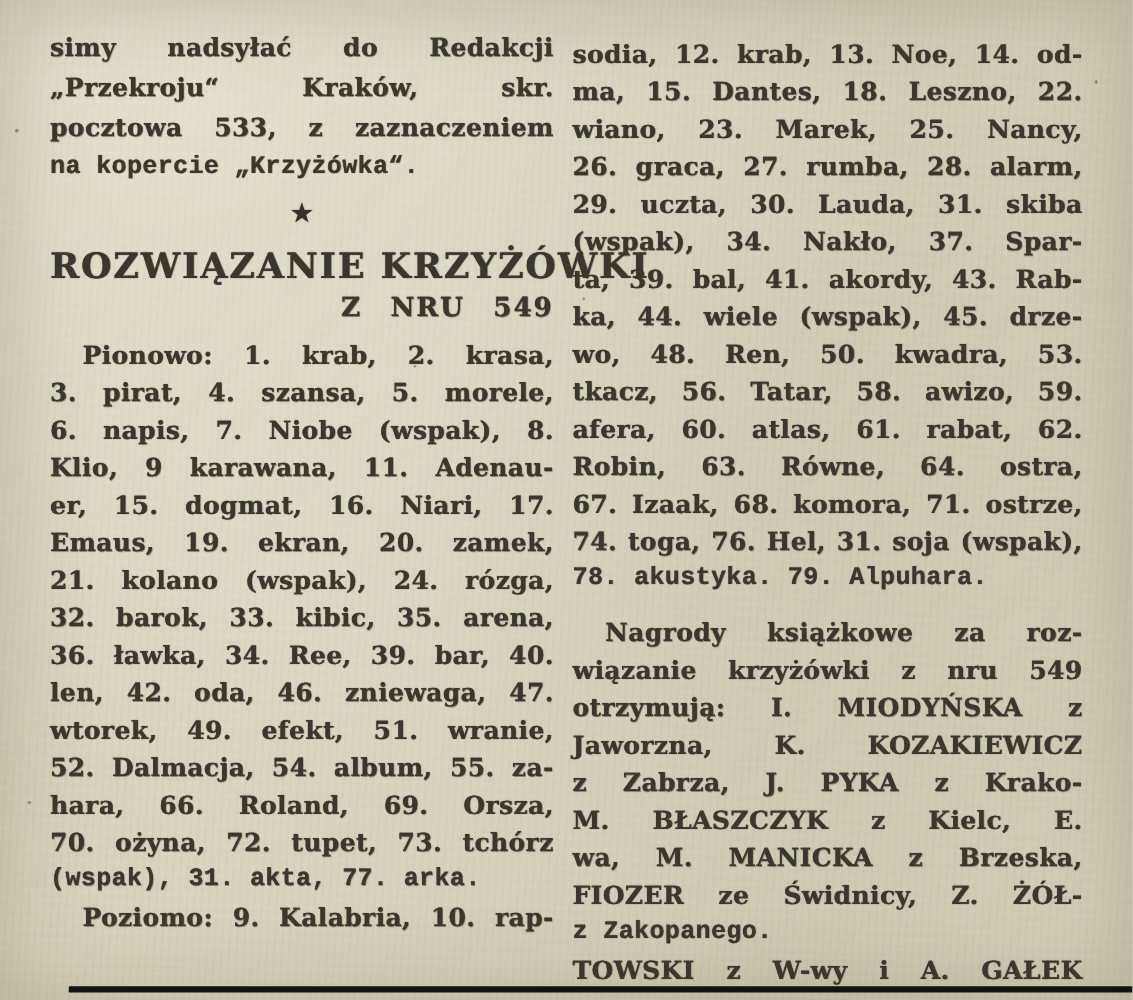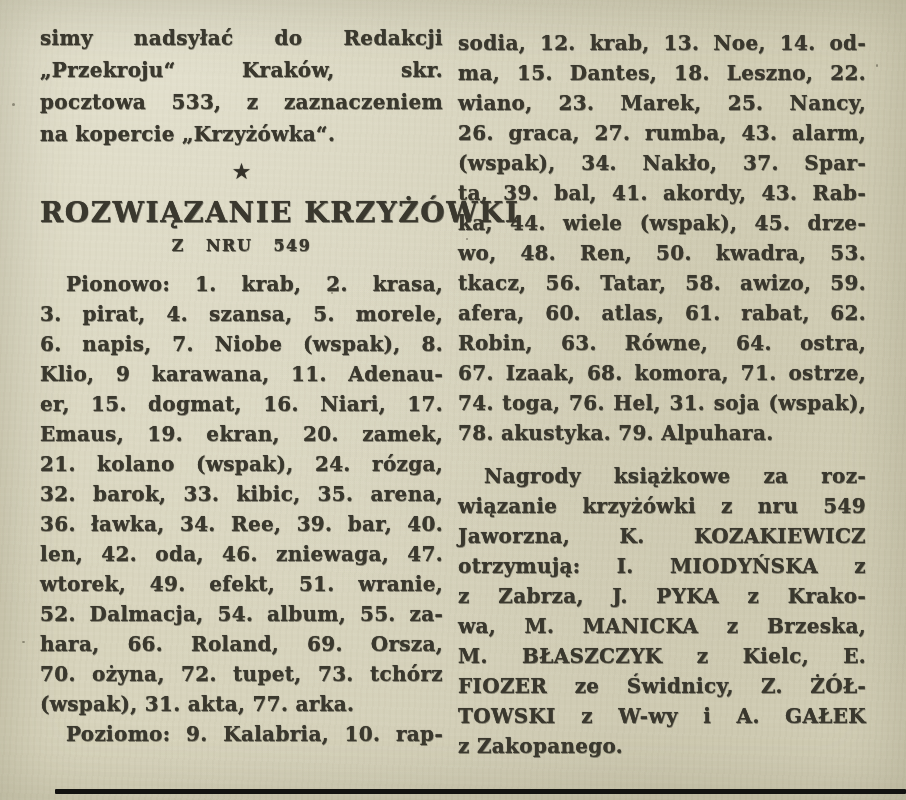--- a/index.html
+++ b/index.html
@@ -27,38 +27,38 @@
     font-size:20px;
     line-height:30px;
     letter-spacing:0.3px;
     text-align:justify;
     text-align-last:justify;
     white-space:nowrap;
     text-shadow:0 0 0.7px rgba(56,54,44,0.85), 0.5px 0.5px 0.6px rgba(56,54,44,0.45);
   }
   .intro .line{line-height:32px;}
   .line.indent{text-indent:26px;}
-  .line.last{text-align-last:left;}
+  .line.last{text-align-last:left;font-family:Liberation Mono, monospace;}
   .star-row{
     text-align:center;
     font-size:19px;
     line-height:34px;
     margin-top:4px;
     color:#34322a;
     text-shadow:0 0 1px rgba(52,50,42,0.9);
   }
   .heading{margin-top:8px;}
   .heading .h-line1{
     font-size:28px;line-height:33px;letter-spacing:1.5px;
     text-align:justify;text-align-last:justify;white-space:nowrap;
     text-shadow:0 0 0.8px rgba(50,48,40,0.9), 0.6px 0.6px 0.6px rgba(50,48,40,0.5);
   }
   .heading .h-line2{
-    font-size:16px;line-height:33px;letter-spacing:1.5px;word-spacing:14px;
-    text-align:center;
+    font-size:21px;line-height:33px;letter-spacing:1.5px;word-spacing:14px;
+    text-align:right;
     text-shadow:0 0 0.8px rgba(50,48,40,0.9), 0.6px 0.6px 0.6px rgba(50,48,40,0.5);
   }
   .body-block{margin-top:7px;}
   .awards-block{margin-top:13px;}
   #bottom-rule{
     position:absolute;left:55px;top:789px;width:851px;height:5px;
     background:#121210;border-radius:1px;
   }
   .speck{position:absolute;background:rgba(70,66,52,0.5);border-radius:50%;}
 </style>
@@ -102,44 +102,45 @@
         <div class="line last">(wspak), 31. akta, 77. arka.</div>
         <div class="line indent">Poziomo: 9. Kalabria, 10. rap-</div>
       </div>
   </div>
 
   <div id="col-right" class="col">
     <div>
         <div class="line">sodia, 12. krab, 13. Noe, 14. od-</div>
         <div class="line">ma, 15. Dantes, 18. Leszno, 22.</div>
         <div class="line">wiano, 23. Marek, 25. Nancy,</div>
-        <div class="line">26. graca, 27. rumba, 43. alarm,</div>
+        <div class="line">26. graca, 27. rumba, 28. alarm,</div>
+        <div class="line">29. uczta, 30. Lauda, 31. skiba</div>
         <div class="line">(wspak), 34. Nakło, 37. Spar-</div>
         <div class="line">ta, 39. bal, 41. akordy, 43. Rab-</div>
         <div class="line">ka, 44. wiele (wspak), 45. drze-</div>
         <div class="line">wo, 48. Ren, 50. kwadra, 53.</div>
         <div class="line">tkacz, 56. Tatar, 58. awizo, 59.</div>
         <div class="line">afera, 60. atlas, 61. rabat, 62.</div>
         <div class="line">Robin, 63. Równe, 64. ostra,</div>
         <div class="line">67. Izaak, 68. komora, 71. ostrze,</div>
         <div class="line">74. toga, 76. Hel, 31. soja (wspak),</div>
         <div class="line last">78. akustyka. 79. Alpuhara.</div>
       </div>
 
     <div class="awards-block">
         <div class="line indent">Nagrody książkowe za roz-</div>
         <div class="line">wiązanie krzyżówki z nru 549</div>
+        <div class="line">otrzymują: I. MIODYŃSKA z</div>
         <div class="line">Jaworzna, K. KOZAKIEWICZ</div>
-        <div class="line">otrzymują: I. MIODYŃSKA z</div>
         <div class="line">z Zabrza, J. PYKA z Krako-</div>
+        <div class="line">M. BŁASZCZYK z Kielc, E.</div>
         <div class="line">wa, M. MANICKA z Brzeska,</div>
-        <div class="line">M. BŁASZCZYK z Kielc, E.</div>
         <div class="line">FIOZER ze Świdnicy, Z. ŻÓŁ-</div>
+        <div class="line last">z Zakopanego.</div>
         <div class="line">TOWSKI z W-wy i A. GAŁEK</div>
-        <div class="line last">z Zakopanego.</div>
       </div>
   </div>
 
   <div id="bottom-rule"></div>
 
   <div class="speck" style="left:12px;top:103px;width:3px;height:3px;"></div>
   <div class="speck" style="left:466px;top:238px;width:2px;height:2px;"></div>
   <div class="speck" style="left:876px;top:64px;width:2px;height:3px;"></div>
   <div class="speck" style="left:331px;top:292px;width:2px;height:2px;"></div>
   <div class="speck" style="left:22px;top:641px;width:3px;height:2px;"></div>

